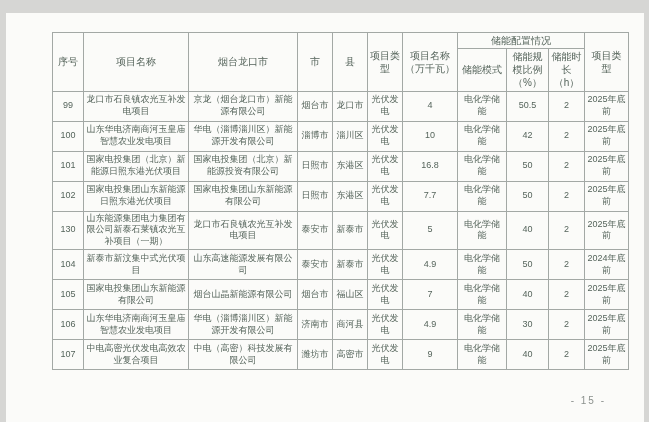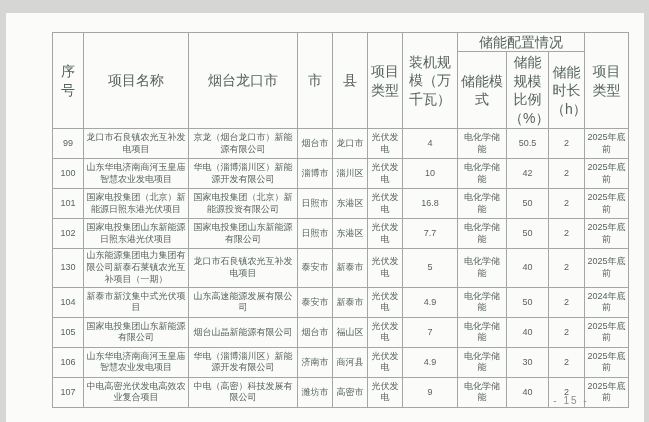--- a/index.html
+++ b/index.html
@@ -15,28 +15,28 @@
   table.pv {
     position:absolute; left:46px; top:19px;
     width:576px; border-collapse:collapse; table-layout:fixed;
     color:#55645b;
   }
   table.pv th, table.pv td {
     border:1px solid #a3a8a5;
     font-weight:normal; text-align:center; vertical-align:middle;
     padding:1px 2px; font-size:9px; line-height:1.32;
   }
-  table.pv thead th { font-size:14px; }
+  table.pv thead th { font-size:10px; }
   thead tr.group-row th { height:15px; padding:0 2px; }
   thead tr.sub-row th { height:38px; }
   tbody tr td { height:27px; }
   th.narrow-pad { padding:0 9px; }
   .pageno {
     position:absolute; left:530px; top:382px; width:70px;
-    text-align:center; font-size:10px; color:#8b918d; letter-spacing:2px;
+    text-align:right; font-size:10px; color:#8b918d; letter-spacing:2px;
   }
 </style>
 </head>
 <body>
 
 <div class="canvas">
   <div class="page">
 
     <table class="pv">
       <colgroup>
@@ -53,21 +53,21 @@
           <col style="width:44px">
       </colgroup>
       <thead>
         <tr class="group-row">
           <th rowspan="2">序号</th>
           <th rowspan="2">项目名称</th>
           <th rowspan="2">烟台龙口市</th>
           <th rowspan="2">市</th>
           <th rowspan="2">县</th>
           <th rowspan="2">项目类型</th>
-          <th rowspan="2">装机规模（万千瓦）</th>
+          <th rowspan="2">项目名称（万千瓦）</th>
           <th colspan="3">储能配置情况</th>
           <th rowspan="2" class="narrow-pad">项目类型</th>
         </tr>
         <tr class="sub-row">
           <th>储能模式</th>
           <th>储能规模比例（%）</th>
           <th>储能时长（h）</th>
         </tr>
       </thead>
       <tbody>

